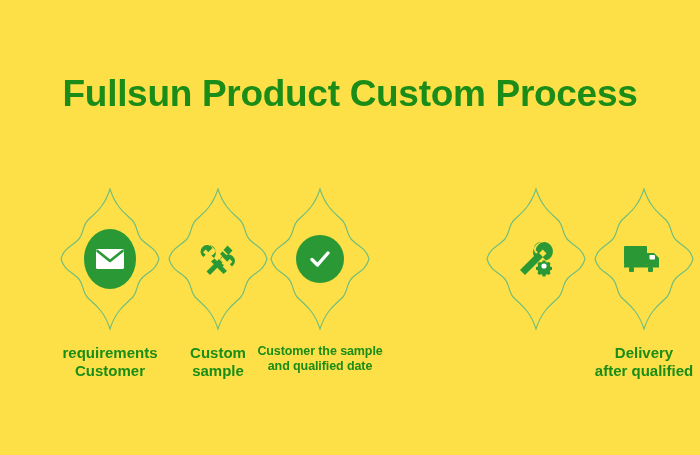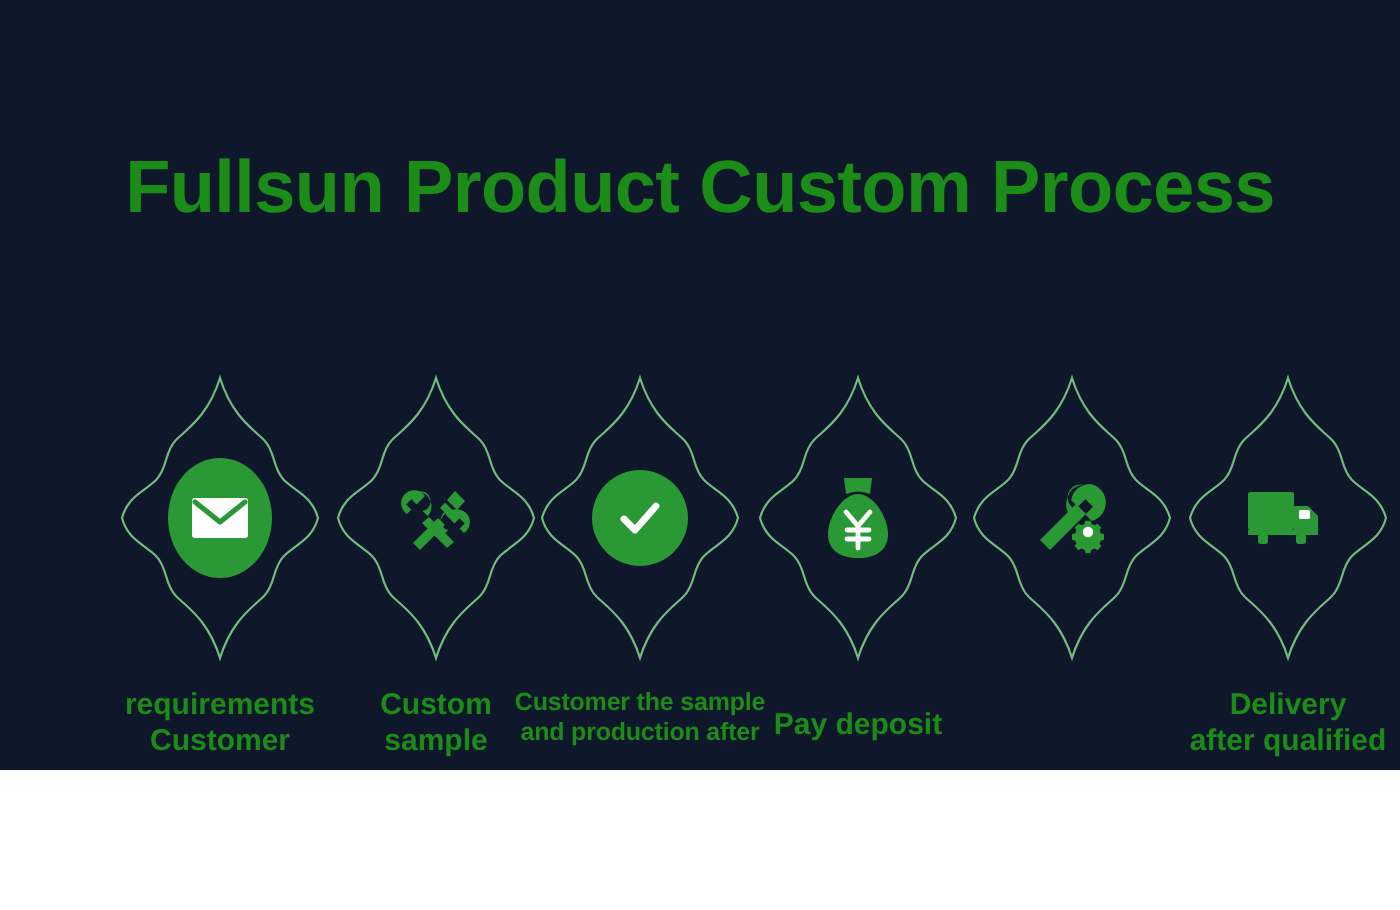--- a/index.html
+++ b/index.html
@@ -12,22 +12,22 @@
     background: #ffffff;
     font-family: "Liberation Sans", sans-serif;
     overflow: hidden;
     position: relative;
   }
 
   .infographic {
     position: absolute;
     left: 0; top: 0;
     width: 700px;
-    height: 385px;
-    background: #0f172a;
+    height: 455px;
+    background: #fde047;
   }
 
   
   .title {
     position: absolute;
     left: 0;
     top: 72px;
     width: 700px;
     text-align: center;
     font-size: 37px;
@@ -239,65 +239,24 @@
         </svg>
       </div>
       <div class="icon-slot">
         <div class="disc round"></div>
         <svg class="disc-icon" width="26" height="26" viewBox="0 0 26 26">
           <path d="M5 13.5 L10.5 19 L21 7" fill="none" stroke="#ffffff" stroke-width="3.4" stroke-linecap="round" stroke-linejoin="round"></path>
         </svg>
       </div>
       <div class="label label-small">
         <div>Customer the sample</div>
-        <div>and production after</div>
-      </div>
-    </div>
-
-    <div class="step step-4">
-      <div class="leaf-wrap">
-        <svg viewBox="0 0 104 146" xmlns="http://www.w3.org/2000/svg">
-          <path d="M52 3
-                   C 58 22, 68 28, 74 34
-                   C 80 40, 78 48, 84 54
-                   C 90 60, 98 62, 101 73
-                   C 98 84, 90 86, 84 92
-                   C 78 98, 80 106, 74 112
-                   C 68 118, 58 124, 52 143
-                   C 46 124, 36 118, 30 112
-                   C 24 106, 26 98, 20 92
-                   C 14 86, 6 84, 3 73
-                   C 6 62, 14 60, 20 54
-                   C 26 48, 24 40, 30 34
-                   C 36 28, 46 22, 52 3 Z" fill="none" stroke="#6fbd7e" stroke-width="1.1"></path>
-        </svg>
-      </div>
-      <div class="icon-slot">
-        <svg width="36" height="44" viewBox="0 0 36 44">
-
-          <path d="M11 2 L25 2 L24 10 Q18 7.5 12 10 Z" fill="#2a9935"></path>
-
-          <path d="M18 10
-                   C 26 10, 33 22, 33 30
-                   C 33 38, 27 42, 18 42
-                   C 9 42, 3 38, 3 30
-                   C 3 22, 10 10, 18 10 Z" fill="#2a9935"></path>
-
-          <g stroke="#ffffff" stroke-width="2.4" stroke-linecap="round" fill="none">
-            <path d="M12 19 L18 26 L24 19"></path>
-            <path d="M12.5 28 L23.5 28"></path>
-            <path d="M12.5 32.5 L23.5 32.5"></path>
-            <path d="M18 26 L18 37"></path>
-          </g>
-        </svg>
-      </div>
-      <div class="label label-single">
-        <div>Pay deposit</div>
-      </div>
-    </div>
+        <div>and qualified date</div>
+      </div>
+    </div>
+
 
     <div class="step step-5">
       <div class="leaf-wrap">
         <svg viewBox="0 0 104 146" xmlns="http://www.w3.org/2000/svg">
           <path d="M52 3
                    C 58 22, 68 28, 74 34
                    C 80 40, 78 48, 84 54
                    C 90 60, 98 62, 101 73
                    C 98 84, 90 86, 84 92
                    C 78 98, 80 106, 74 112

